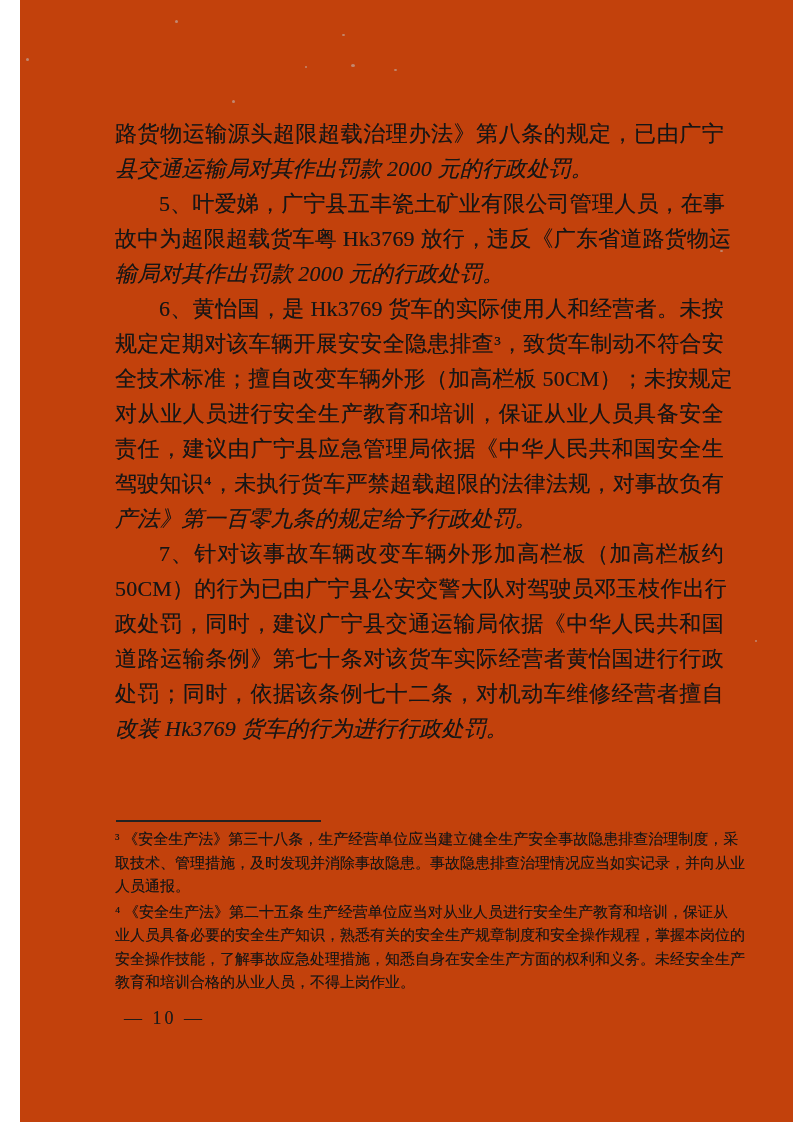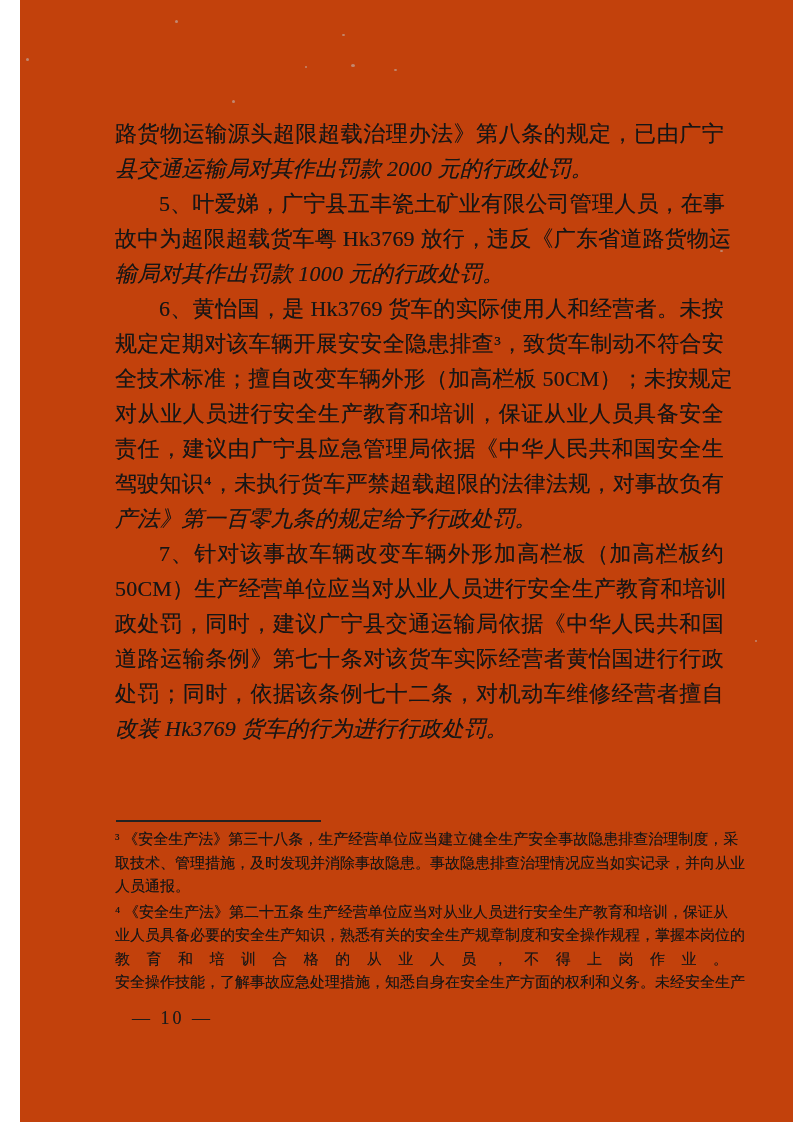--- a/index.html
+++ b/index.html
@@ -66,21 +66,21 @@
     text-align: justify;
     text-align-last: justify;
     text-shadow: 0 0 0.4px rgba(20,20,20,0.5);
   }
   .footnotes .fn .line:last-child {
     text-align-last: left;
   }
   
   .page-number {
     position: absolute;
-    left: 112px;
+    left: 104px;
     top: 1008px;
     font-size: 18px;
     letter-spacing: 3px;
     color: #1b1b1b;
     text-shadow: 0 0 0.4px rgba(20,20,20,0.5);
   }
   
   .speck {
     position: absolute;
     border-radius: 50%;
@@ -94,54 +94,54 @@
 <div class="page">
 
   <div class="body-text">
     <div class="para">
         <div class="line">路货物运输源头超限超载治理办法》第八条的规定，已由广宁</div>
         <div class="line">县交通运输局对其作出罚款 2000 元的行政处罚。</div>
       </div>
     <div class="para">
         <div class="line">5、叶爱娣，广宁县五丰瓷土矿业有限公司管理人员，在事</div>
         <div class="line">故中为超限超载货车粤 Hk3769 放行，违反《广东省道路货物运</div>
-        <div class="line">输局对其作出罚款 1000 元的行政处罚。</div>
+        <div class="line">输局对其作出罚款 2000 元的行政处罚。</div>
       </div>
     <div class="para">
         <div class="line">6、黄怡国，是 Hk3769 货车的实际使用人和经营者。未按</div>
         <div class="line">规定定期对该车辆开展安安全隐患排查³，致货车制动不符合安</div>
         <div class="line">全技术标准；擅自改变车辆外形（加高栏板 50CM）；未按规定</div>
         <div class="line">对从业人员进行安全生产教育和培训，保证从业人员具备安全</div>
         <div class="line">责任，建议由广宁县应急管理局依据《中华人民共和国安全生</div>
         <div class="line">驾驶知识⁴，未执行货车严禁超载超限的法律法规，对事故负有</div>
         <div class="line">产法》第一百零九条的规定给予行政处罚。</div>
       </div>
     <div class="para">
         <div class="line">7、针对该事故车辆改变车辆外形加高栏板（加高栏板约</div>
-        <div class="line">50CM）生产经营单位应当对从业人员进行安全生产教育和培训</div>
+        <div class="line">50CM）的行为已由广宁县公安交警大队对驾驶员邓玉枝作出行</div>
         <div class="line">政处罚，同时，建议广宁县交通运输局依据《中华人民共和国</div>
         <div class="line">道路运输条例》第七十条对该货车实际经营者黄怡国进行行政</div>
         <div class="line">处罚；同时，依据该条例七十二条，对机动车维修经营者擅自</div>
         <div class="line">改装 Hk3769 货车的行为进行行政处罚。</div>
       </div>
   </div>
 
   <div class="fn-sep"></div>
 
   <div class="footnotes">
     <div class="fn">
         <div class="line">³ 《安全生产法》第三十八条，生产经营单位应当建立健全生产安全事故隐患排查治理制度，采</div>
         <div class="line">取技术、管理措施，及时发现并消除事故隐患。事故隐患排查治理情况应当如实记录，并向从业</div>
         <div class="line">人员通报。</div>
       </div>
     <div class="fn">
         <div class="line">⁴ 《安全生产法》第二十五条 生产经营单位应当对从业人员进行安全生产教育和培训，保证从</div>
         <div class="line">业人员具备必要的安全生产知识，熟悉有关的安全生产规章制度和安全操作规程，掌握本岗位的</div>
+        <div class="line">安全操作技能，了解事故应急处理措施，知悉自身在安全生产方面的权利和义务。未经安全生产</div>
         <div class="line">教育和培训合格的从业人员，不得上岗作业。</div>
-        <div class="line">安全操作技能，了解事故应急处理措施，知悉自身在安全生产方面的权利和义务。未经安全生产</div>
       </div>
   </div>
 
   <div class="page-number">— 10 —</div>
 
   <div class="speck" style="left:155px;top:20px;width:3px;height:3px;"></div>
   <div class="speck" style="left:6px;top:58px;width:3px;height:3px;"></div>
   <div class="speck" style="left:322px;top:34px;width:3px;height:2px;"></div>
   <div class="speck" style="left:331px;top:64px;width:4px;height:3px;"></div>
   <div class="speck" style="left:285px;top:66px;width:2px;height:2px;"></div>

